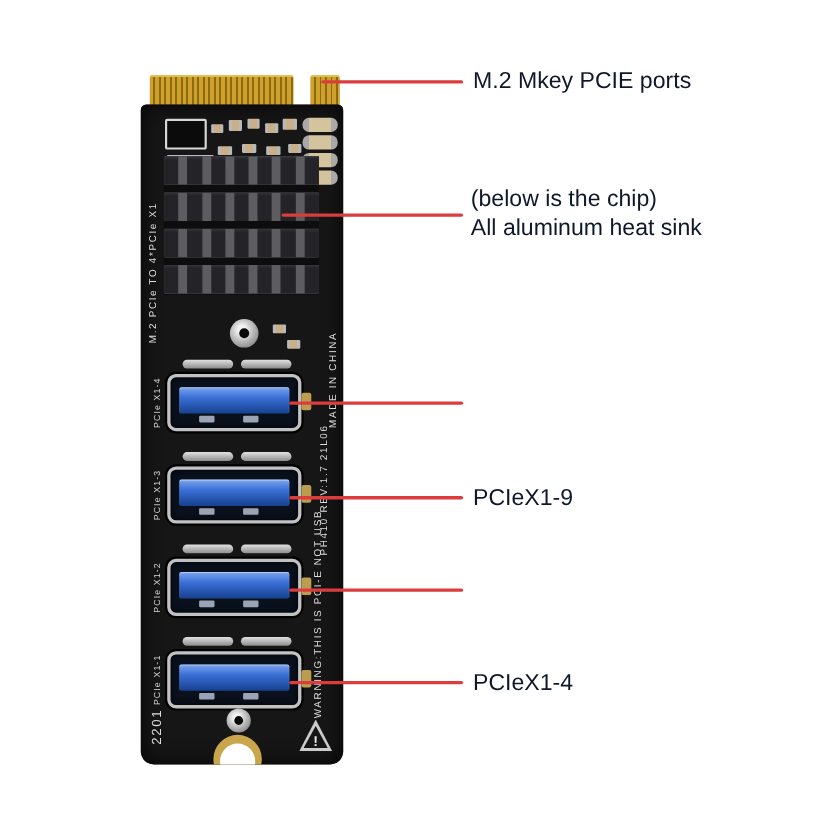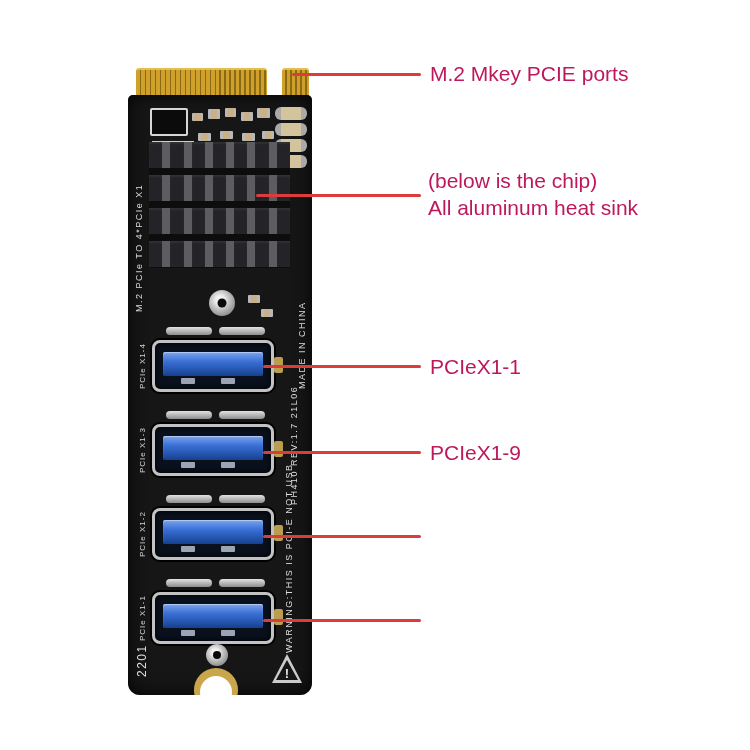--- a/index.html
+++ b/index.html
@@ -69,21 +69,21 @@
   .tri { position:absolute; left:144px; top:559px; width:30px; height:29px; }
   .tri .t-outer { position:absolute; inset:0; background:#cccccc;
                   clip-path:polygon(50% 0,100% 100%,0 100%); }
   .tri .t-inner { position:absolute; left:4px; right:4px; top:6px; bottom:3px; background:#161616;
                   clip-path:polygon(50% 0,100% 100%,0 100%); }
   .tri .mark { position:absolute; left:0; right:0; bottom:2px; text-align:center;
                color:#e8e8e8; font-size:13px; font-weight:bold; }
 
   
   .leader { position:absolute; height:3px; background:#dc3c3c; border-radius:2px; }
-  .ann { position:absolute; color:#be185d; font-size:21px; line-height:27px; white-space:nowrap; }
+  .ann { position:absolute; color:#0f172a; font-size:21px; line-height:27px; white-space:nowrap; }
   .ann span { display:block; }
 </style>
 </head>
 <body>
 
 <div class="stage">
 
   <div class="board">
 
     <div class="finger finger-left"></div>
@@ -228,16 +228,16 @@
   <div class="leader" style="left:263px; top:535px; width:158px;"></div>
   <div class="leader" style="left:263px; top:619px; width:158px;"></div>
 
   <div class="ann" style="left:430px; top:60px;">M.2 Mkey PCIE ports</div>
 
   <div class="ann" style="left:428px; top:167px;">
     <span>(below is the chip)</span>
     <span>All aluminum heat sink</span>
   </div>
 
-  <div class="ann" style="left:430px; top:353px;">PCIeX1-1</div>
   <div class="ann" style="left:430px; top:439px;">PCIeX1-9</div>
+  <div class="ann" style="left:430px; top:607px;">PCIeX1-4</div>
 
 </div>
 
 </body></html>

